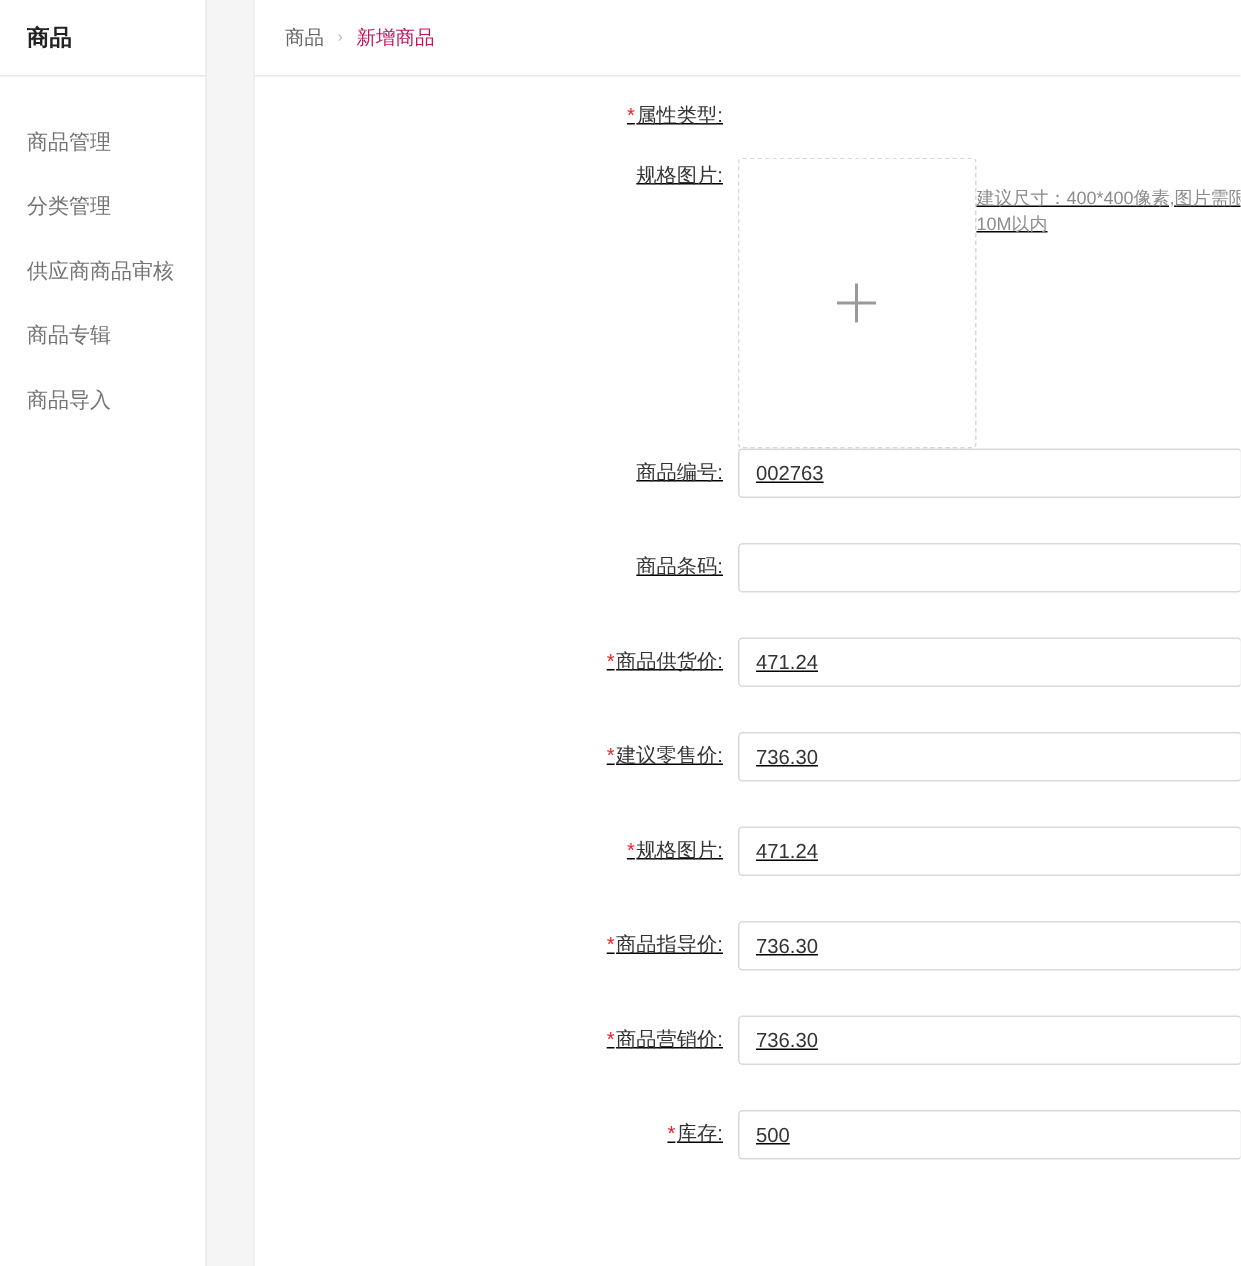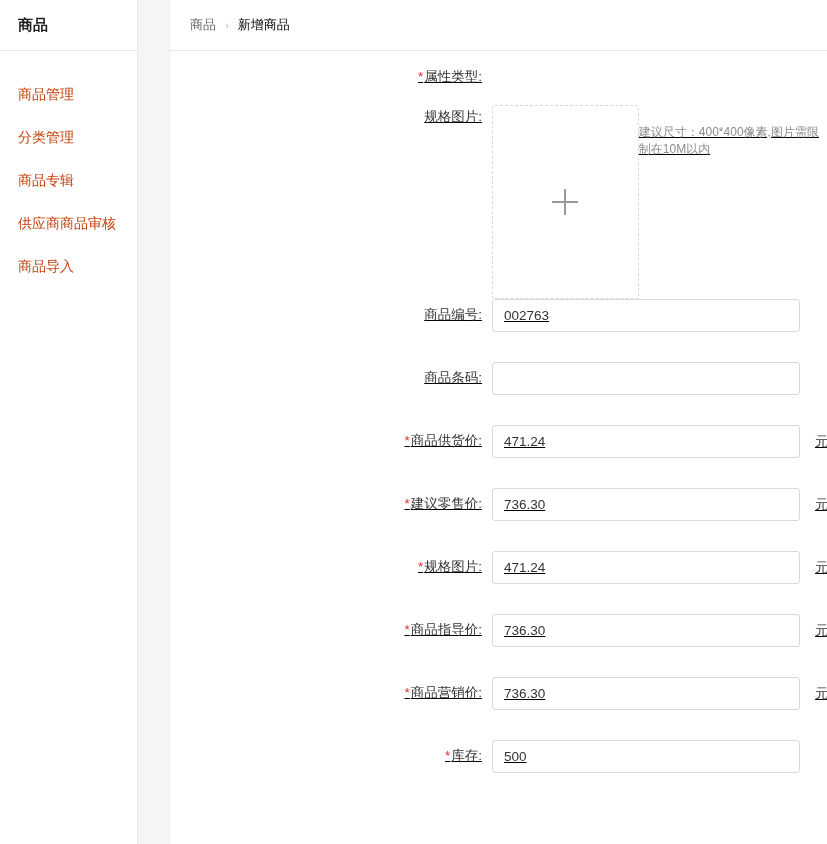--- a/index.html
+++ b/index.html
@@ -38,21 +38,21 @@
   }
   .sidebar-menu {
     padding-top: 22px;
   }
   .sidebar-item {
     height: 43px;
     display: flex;
     align-items: center;
     padding-left: 18px;
     font-size: 14px;
-    color: #c2410c;
+    color: #737373;
     cursor: pointer;
   }
 
   
   .gutter {
     width: 32px;
     flex: 0 0 32px;
     background: #f5f5f5;
     height: 844px;
     border-right: 1px solid #eeeeee;
@@ -68,21 +68,21 @@
   .breadcrumb {
     height: 51px;
     display: flex;
     align-items: center;
     padding-left: 20px;
     font-size: 13px;
     color: #666;
     border-bottom: 1px solid #e8e8e8;
   }
   .breadcrumb .crumb { color: #666; }
-  .breadcrumb .crumb.current { color: #000000; }
+  .breadcrumb .crumb.current { color: #be185d; }
   .breadcrumb .sep {
     margin: 0 9px;
     color: #bbb;
     font-size: 11px;
   }
 
   .form {
     padding-top: 6px;
     text-decoration: underline;
   }
@@ -166,21 +166,21 @@
 
   .hint {
     font-size: 12px;
     color: #8c8c8c;
     margin-top: 19px;
     margin-bottom: 22px;
   }
 
   
   .input {
-    width: 308px;
+    width: 336px;
     height: 33px;
     border: 1px solid #d9d9d9;
     border-radius: 3px;
     background: #fff;
     font-size: 13.5px;
     color: #333;
     padding: 0 11px;
     line-height: 31px;
     font-family: "Liberation Sans", sans-serif;
     outline: none;
@@ -205,24 +205,24 @@
   <div class="sidebar">
     <div class="sidebar-header">商品</div>
     <div class="sidebar-menu">
       <div class="sidebar-item">
         <span>商品管理</span>
       </div>
       <div class="sidebar-item">
         <span>分类管理</span>
       </div>
       <div class="sidebar-item">
+        <span>供应商商品审核</span>
+      </div>
+      <div class="sidebar-item">
         <span>商品专辑</span>
-      </div>
-      <div class="sidebar-item">
-        <span>供应商商品审核</span>
       </div>
       <div class="sidebar-item">
         <span>商品导入</span>
       </div>
     </div>
   </div>
 
   <div class="gutter"></div>
 
   <div class="content">

